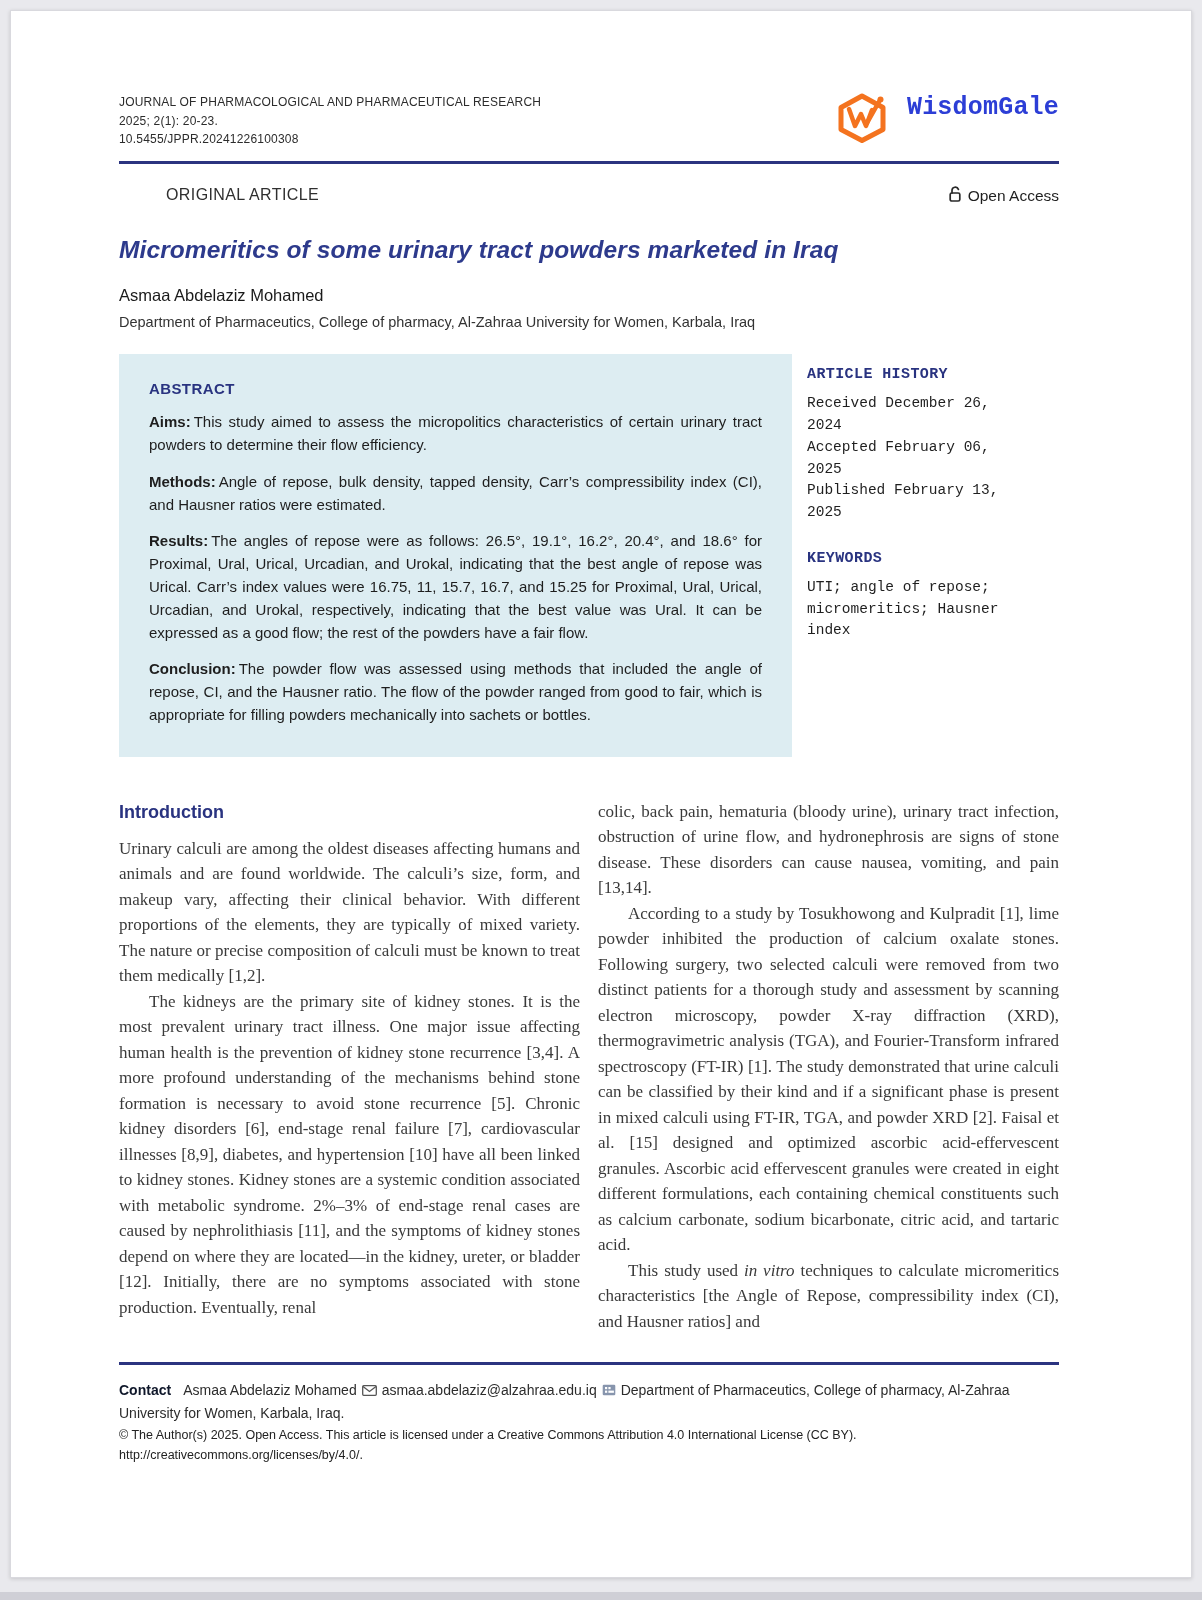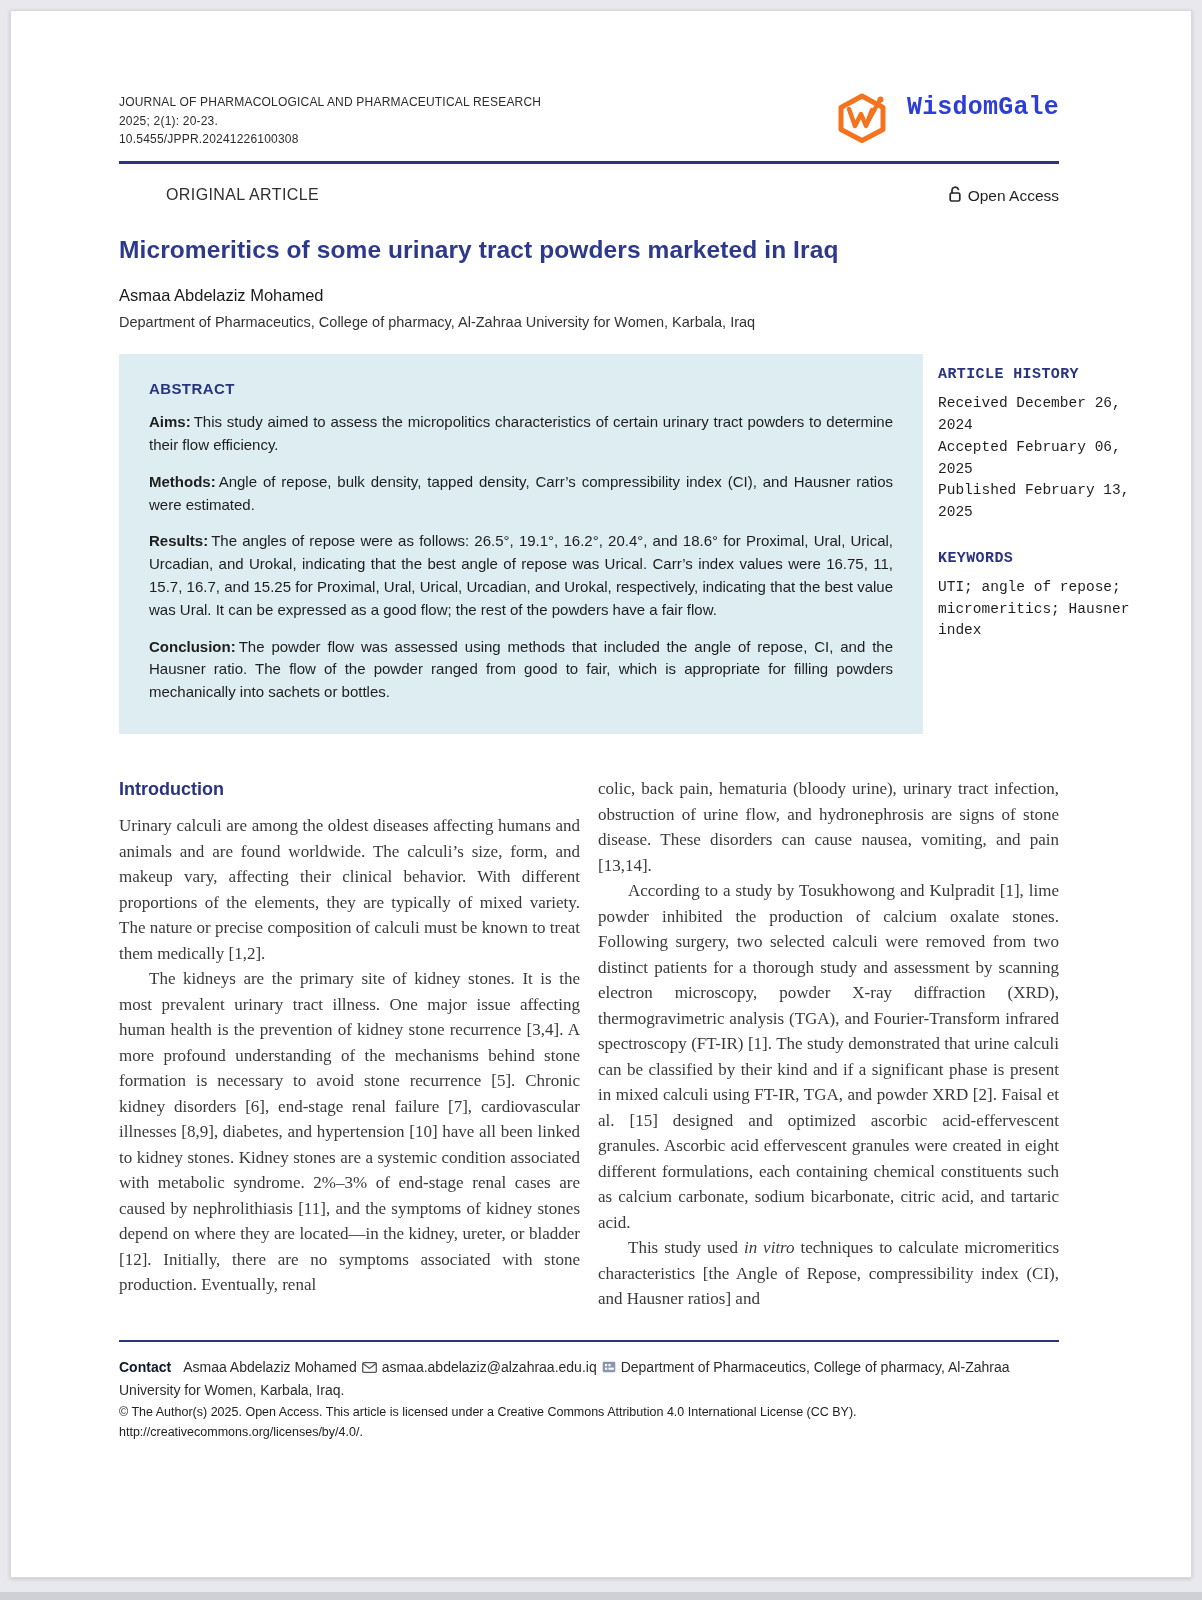--- a/index.html
+++ b/index.html
@@ -28,27 +28,27 @@
   .logo { display: flex; align-items: flex-start; gap: 18px; font-family: Liberation Mono, monospace; }
   .logo-text { font-size: 25px; font-weight: bold; color: #2c3ed6; letter-spacing: .2px; }
 
   .rule { height: 3.5px; background: #2b3480; margin-top: 12px; }
   .rule.thin { height: 2.5px; }
 
   .type-row { display: flex; justify-content: space-between; align-items: flex-start; margin-top: 22px; margin-left: 47px; }
   .article-type { font-size: 16px; color: #2f2f2f; letter-spacing: .4px; }
   .open-access { display: flex; align-items: center; gap: 6px; font-size: 15.5px; color: #1f1f1f; text-decoration: none; }
 
-  .title { font-size: 24.5px; font-weight: 700; color: #2d3a8c; margin-top: 30px; letter-spacing: .1px; }
+  .title { font-size: 24.5px; font-weight: 700; color: #2d3a8c; margin-top: 30px; letter-spacing: .1px; font-style: italic; }
   .author { font-size: 16.5px; color: #1a1a1a; margin-top: 22px; }
   .affiliation { font-size: 14.5px; color: #333333; margin-top: 9px; }
 
   
   .abstract-section { display: flex; margin-top: 24px; }
-  .abstract-box { background: #ddedf2; width: 804px; padding: 26px 30px 30px; flex: none; }
+  .abstract-box { background: #ddedf2; width: 673px; padding: 26px 30px 30px; flex: none; }
   .abstract-heading { font-size: 15px; font-weight: bold; color: #293380; letter-spacing: .4px; }
   .abstract-box p { margin: 14px 0 0; font-size: 15px; line-height: 1.52; text-align: justify; color: #1e1e1e; }
   .abstract-box p b { margin-right: 3px; }
 
   .sidebar { margin-left: 15px; width: 200px; padding-top: 12px; flex: none; font-family: Liberation Mono, monospace; }
   .sidebar-heading { font-size: 15px; font-weight: bold; color: #293380; letter-spacing: .4px; margin: 0 0 10px; }
   .sidebar-item, .sidebar-keywords { font-size: 14.5px; color: #1f1f1f; line-height: 1.5; }
   .sidebar-block + .sidebar-block { margin-top: 26px; }
 
   

